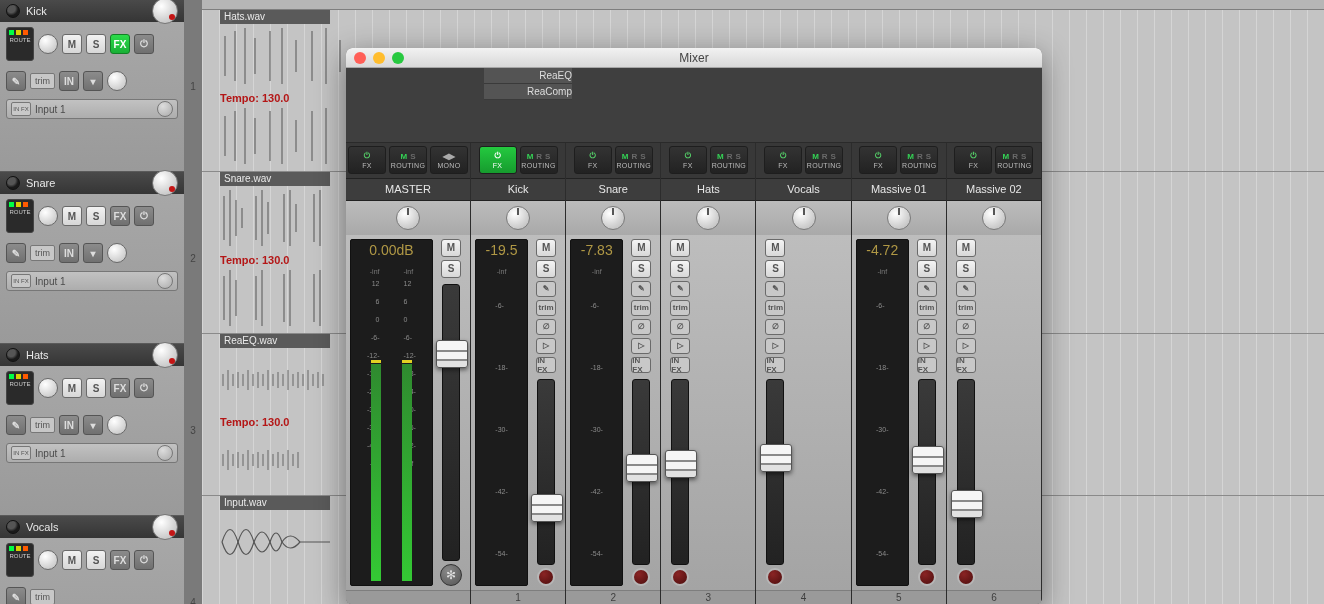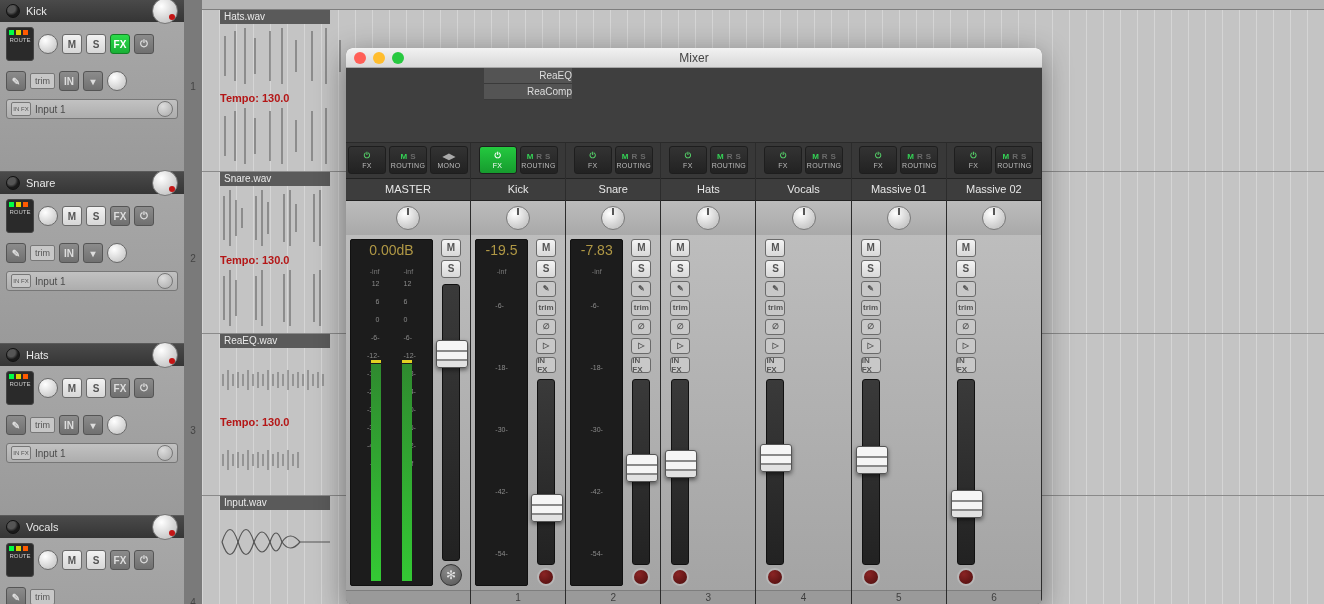--- a/index.html
+++ b/index.html
@@ -755,20 +755,31 @@
               <span class="s-off">S</span>
             </div>
             <div class="lbl">ROUTING</div>
           </div>
       </div>
       <div class="strip-name">Massive 01</div>
       <div class="pan">
           <div class="k"></div>
         </div>
       <div class="fader-area">
+        <div class="meter-col">
+          <div class="db-top">-4.72</div>
+            <div class="inf">-inf</div>
+          <div class="scale" style="flex:1;display:flex;flex-direction:column;justify-content:space-around">
+            <span>-6-</span>
+              <span>-18-</span>
+              <span>-30-</span>
+              <span>-42-</span>
+              <span>-54-</span>
+          </div>
+        </div>
         <div class="fader-col">
           <div class="ms">M</div>
           <div class="ms">S</div>
           <div class="ms tiny">✎</div>
           <div class="ms tiny">trim</div>
           <div class="ms tiny">∅</div>
           <div class="ms tiny">▷</div>
           <div class="ms tiny">IN FX</div>
           <div class="fader-slot">
               <div class="cap" style="top:36%"></div>

